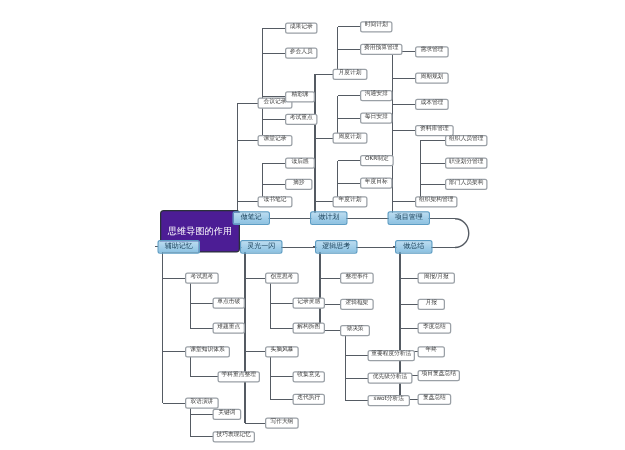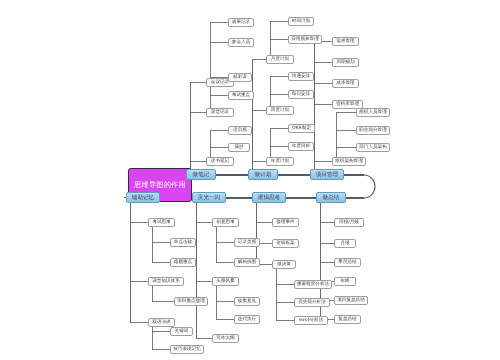--- a/index.html
+++ b/index.html
@@ -14,21 +14,21 @@
 
   .node{
     position:absolute;
     box-sizing:border-box;
     display:flex;align-items:center;justify-content:center;
     white-space:nowrap;
     line-height:1;
   }
   
   .root{
-    background:#d946ef;
+    background:#4c1d95;
     border:1px solid #2a313a;
     border-radius:3px;
     color:#ffffff;
     font-size:7.2px;
     letter-spacing:.2px;
     height:14px;
     padding:16px 4px;
   }
   
   .main{

